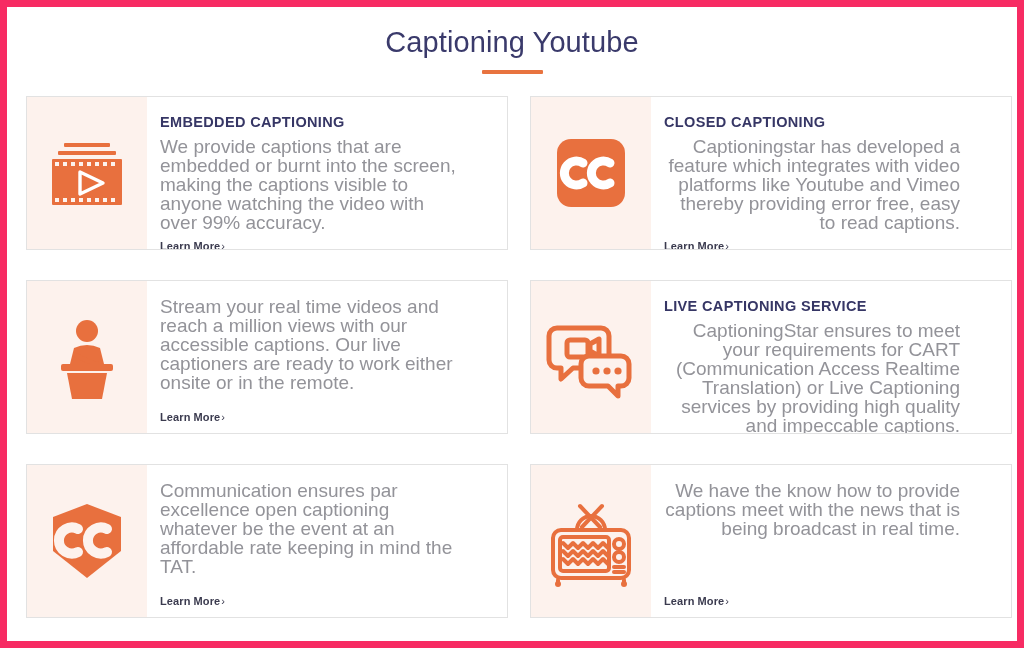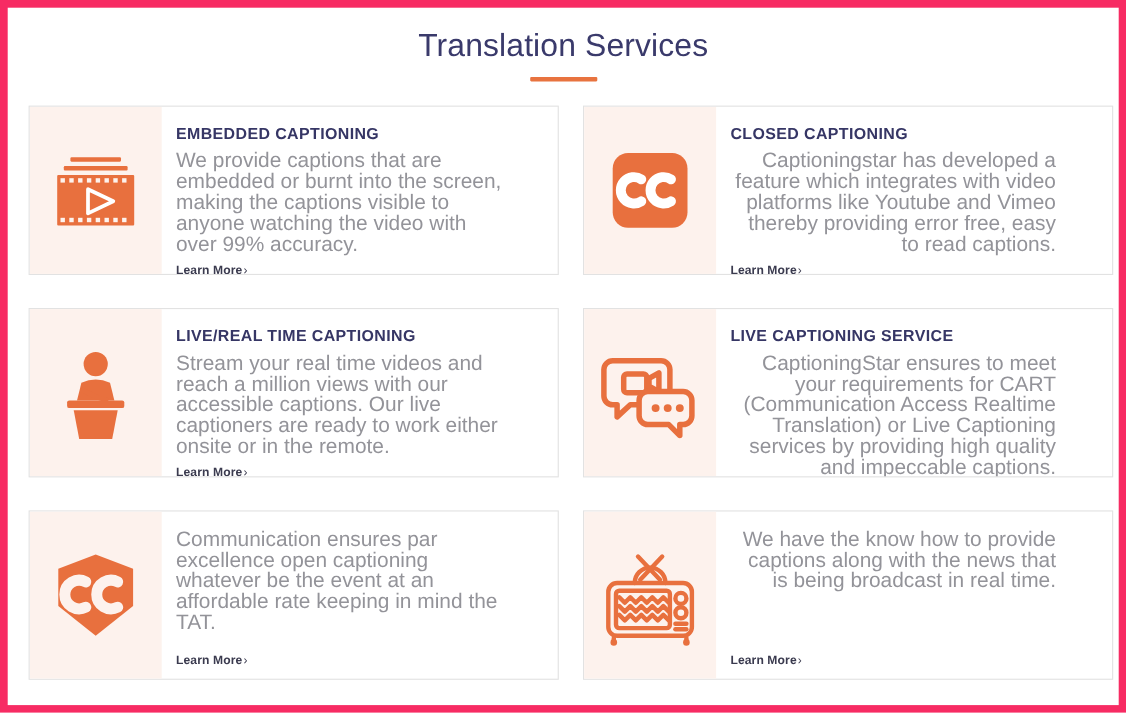--- a/index.html
+++ b/index.html
@@ -115,21 +115,21 @@
 
   svg { display: block; }
 </style>
 </head>
 <body>
 
 <div id="page">
   <div class="inner">
 
     <div class="page-head">
-      <h1 class="page-title">Translation Services</h1>
+      <h1 class="page-title">Captioning Youtube</h1>
       <div class="title-rule"></div>
     </div>
 
     <div class="cards">
 
       <div class="card">
         <div class="card-icon">
           <span>
             <svg width="86" height="86" viewBox="0 0 86 86">
               <g fill="#e8703e">
@@ -193,21 +193,20 @@
                 <circle cx="43" cy="19" r="11"></circle>
                 <path d="M30 36 q13 -6 26 0 l4 16 h-34 z"></path>
                 <path d="M31 40 q14 8 24 10 l-1 4 q-12 -2 -25 -10 z"></path>
                 <rect x="17" y="52" width="52" height="7" rx="2"></rect>
                 <path d="M23 61 h40 l-5 26 h-30 z"></path>
               </g>
             </svg>
           </span>
         </div>
         <div class="card-body">
-          <div class="card-title">LIVE/REAL TIME CAPTIONING</div>
           <div class="card-desc">Stream your real time videos and reach a million views with our accessible captions. Our live captioners are ready to work either onsite or in the remote.</div>
           <a class="learn-more" href="#"><span>Learn More</span><span class="chev">›</span></a>
         </div>
       </div>
 
       <div class="card wide">
         <div class="card-icon">
           <span>
             <svg width="92" height="92" viewBox="0 0 92 92">
               <g fill="none" stroke="#e8703e" stroke-width="5" stroke-linejoin="round" stroke-linecap="round">
@@ -270,20 +269,20 @@
                 <path d="M19 65 l5 5 l5 -5 l5 5 l5 -5 l5 5 l5 -5 l5 5 l5 -5 l5 5"></path>
               </g>
               <g fill="#e8703e">
                 <circle cx="14" cy="90" r="3"></circle>
                 <circle cx="80" cy="90" r="3"></circle>
               </g>
             </svg>
           </span>
         </div>
         <div class="card-body">
-          <div class="card-desc">We have the know how to provide captions along with the news that is being broadcast in real time.</div>
+          <div class="card-desc">We have the know how to provide captions meet with the news that is being broadcast in real time.</div>
           <a class="learn-more" href="#"><span>Learn More</span><span class="chev">›</span></a>
         </div>
       </div>
 
     </div>
   </div>
 </div>
 
 </body></html>

